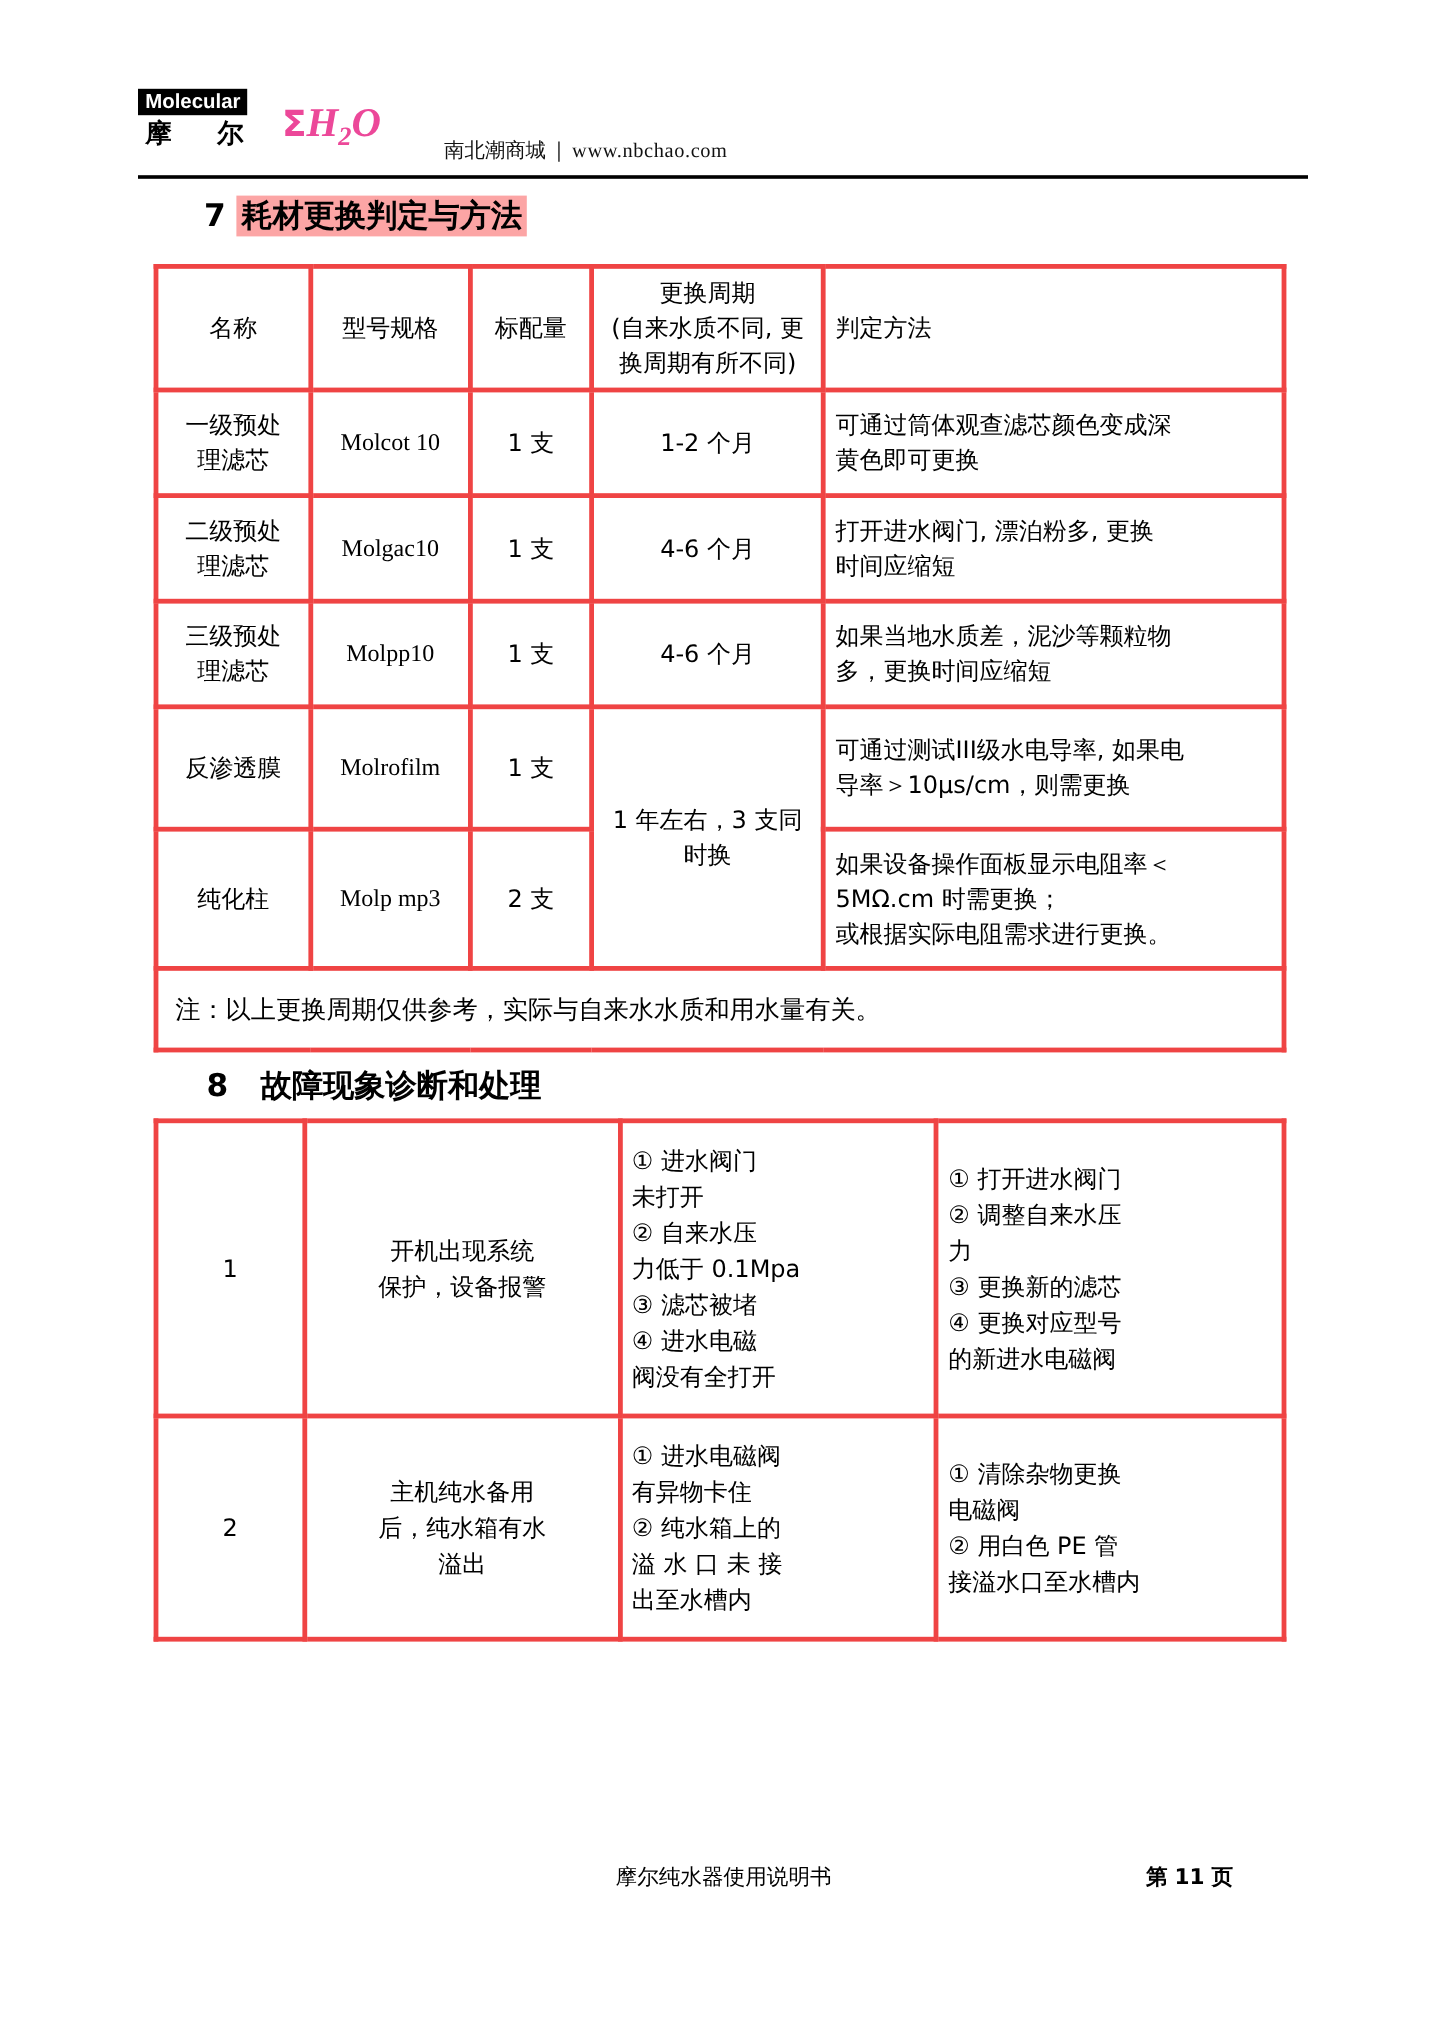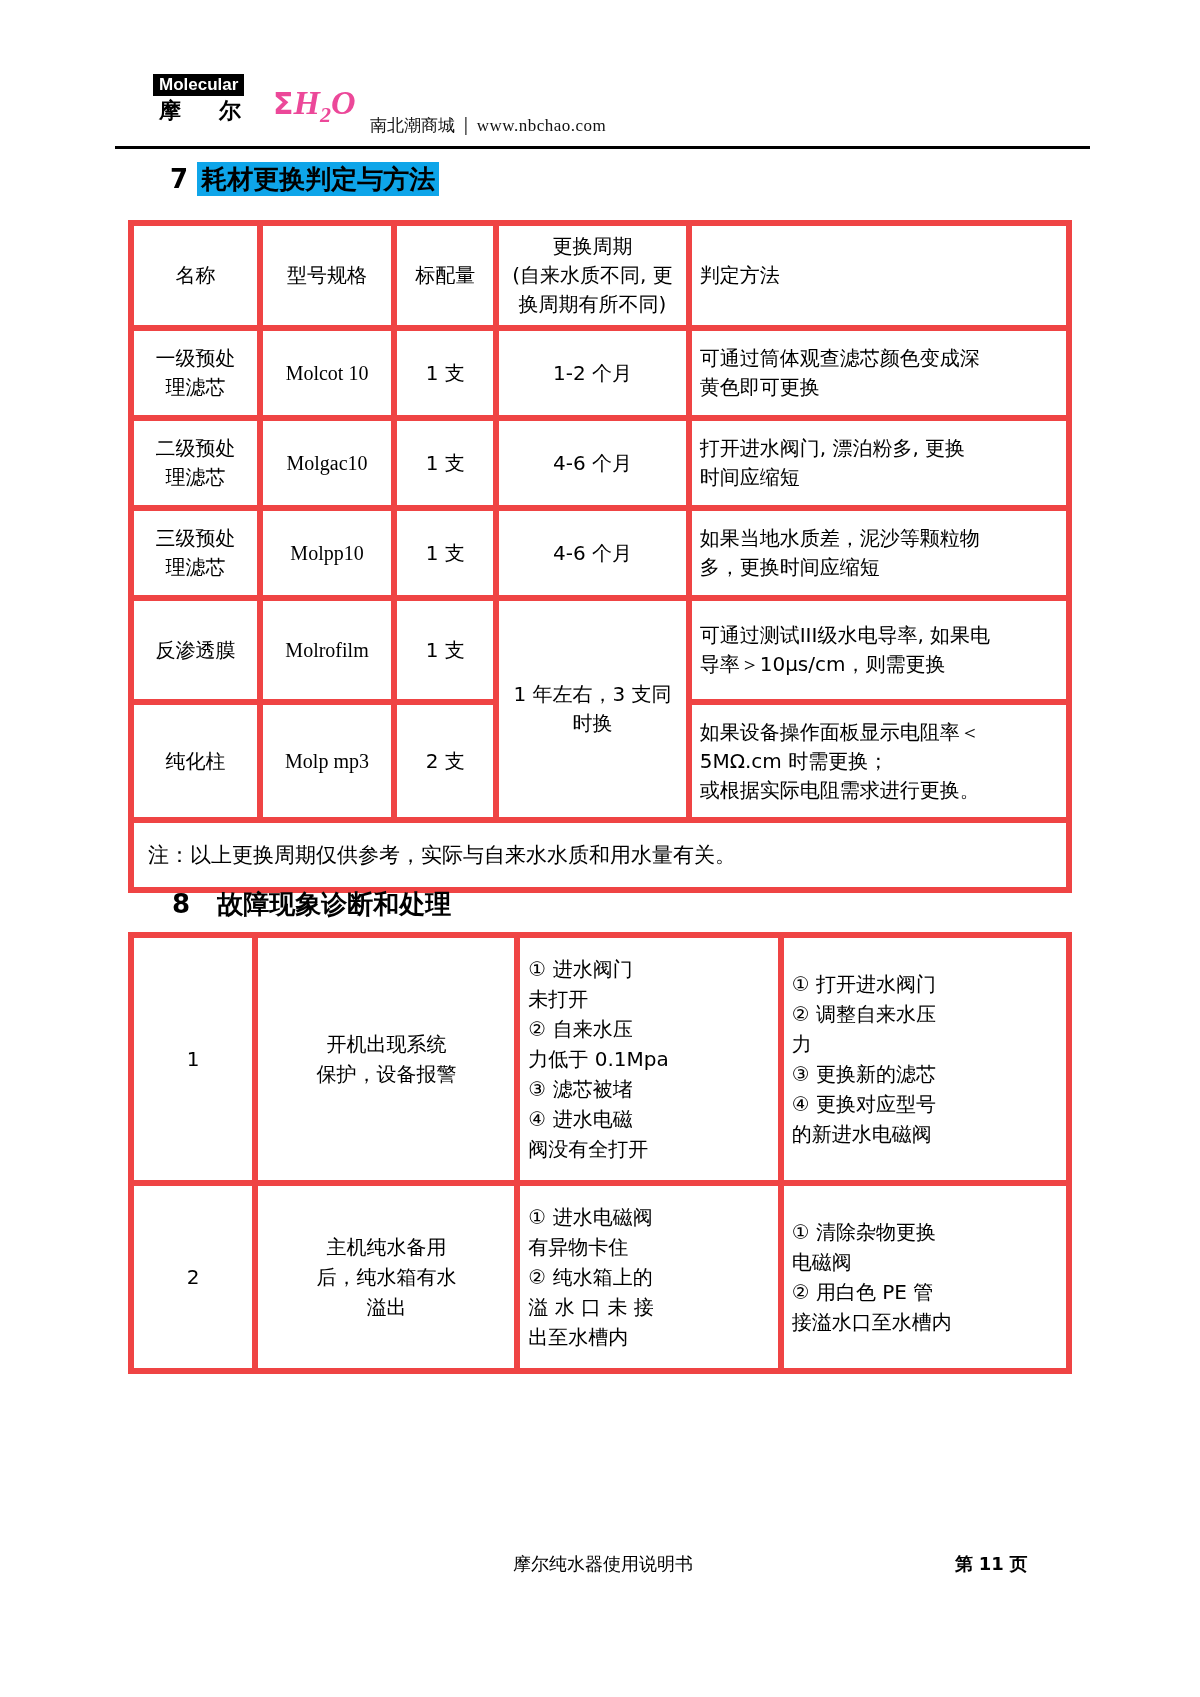--- a/index.html
+++ b/index.html
@@ -29,21 +29,20 @@
     left: 115px;
     width: 975px;
     height: 80px;
   }
   .logo-block {
     position: absolute;
     left: 0;
     top: 0;
     width: 230px;
     height: 62px;
-    margin-left: 38px;
   }
   .logo-molecular {
     position: absolute;
     left: 0;
     top: 4px;
     background: #000;
     color: #fff;
     font-family: "Liberation Sans", sans-serif;
     font-weight: bold;
     font-size: 17px;
@@ -110,34 +109,34 @@
   
   .sec-head {
     position: absolute;
     font-family: "DejaVu Sans", sans-serif;
     font-weight: bold;
     font-size: 26px;
     color: #000;
     white-space: nowrap;
   }
   .sec-head .hl {
-    background: #0ea5e9;
+    background: #fca5a5;
     padding: 2px 4px;
   }
   #sec7 { left: 170px; top: 162px; }
   #sec8 { left: 172px; top: 887px; }
 
   
   table {
     border-collapse: collapse;
     position: absolute;
     font-size: 20px;
   }
   table td {
-    border: 6px solid #ef4444;
+    border: 4px solid #ef4444;
     padding: 6px 8px;
     vertical-align: middle;
     font-family: "DejaVu Sans", sans-serif;
     font-size: 20px;
     line-height: 1.45;
   }
   .t-center { text-align: center; }
   .t-left { text-align: left; }
 
   

